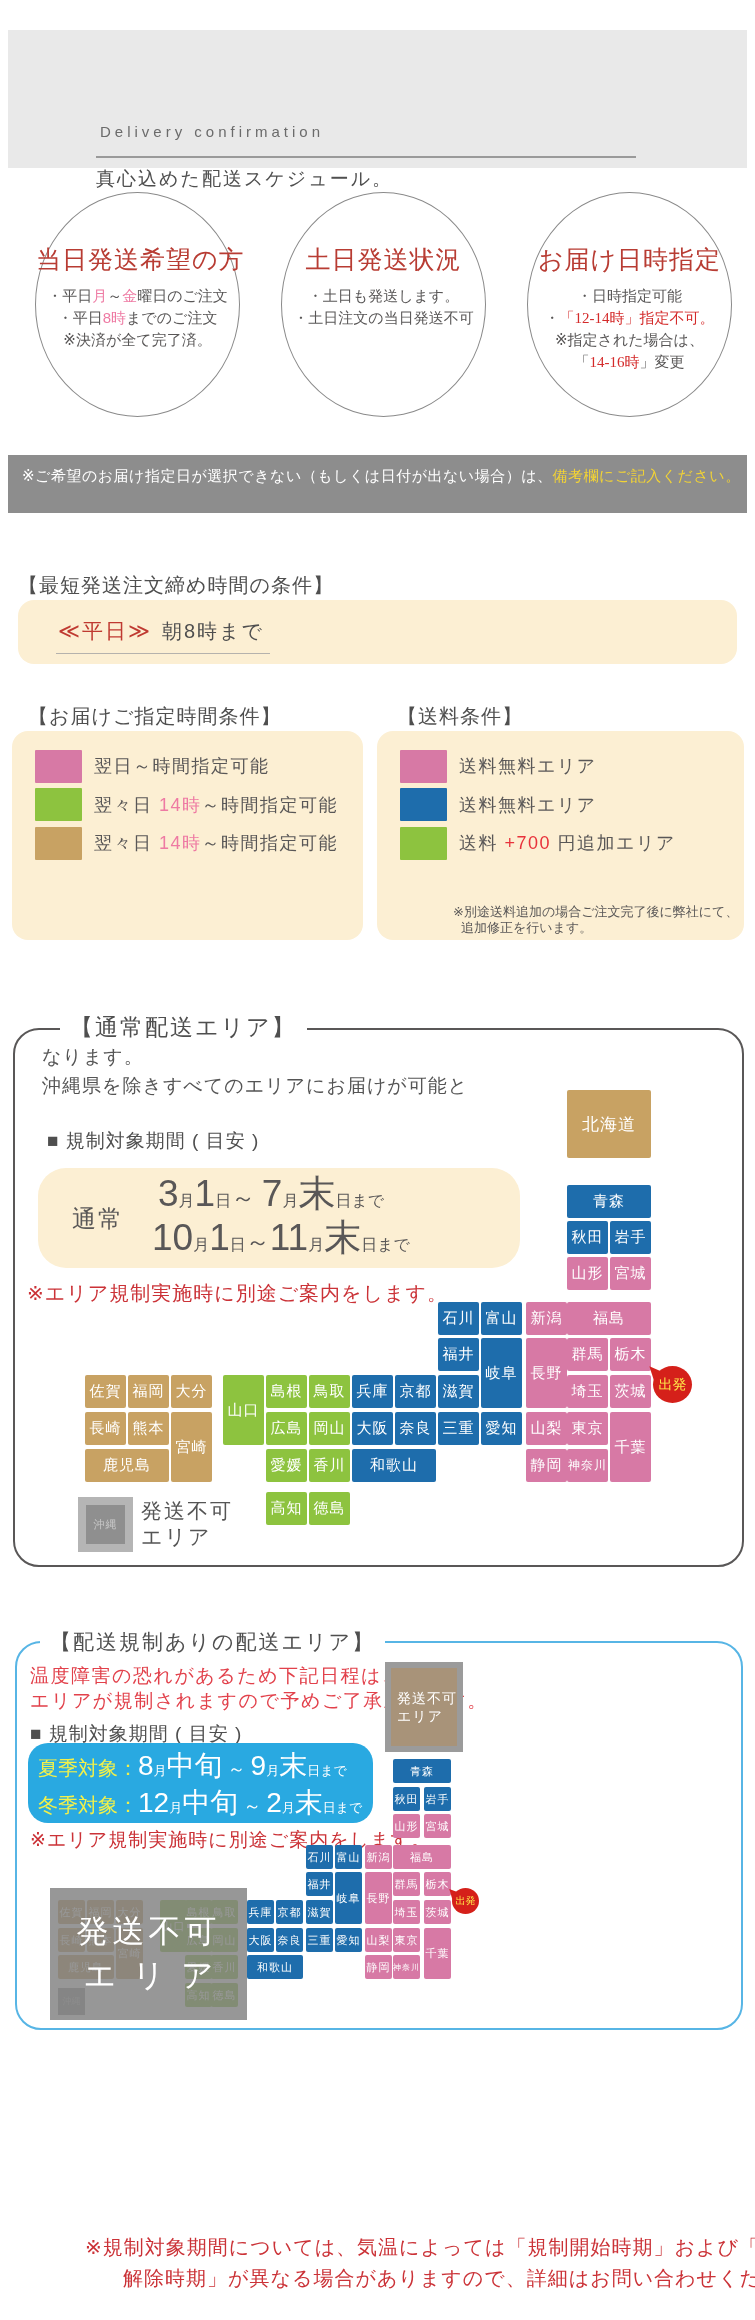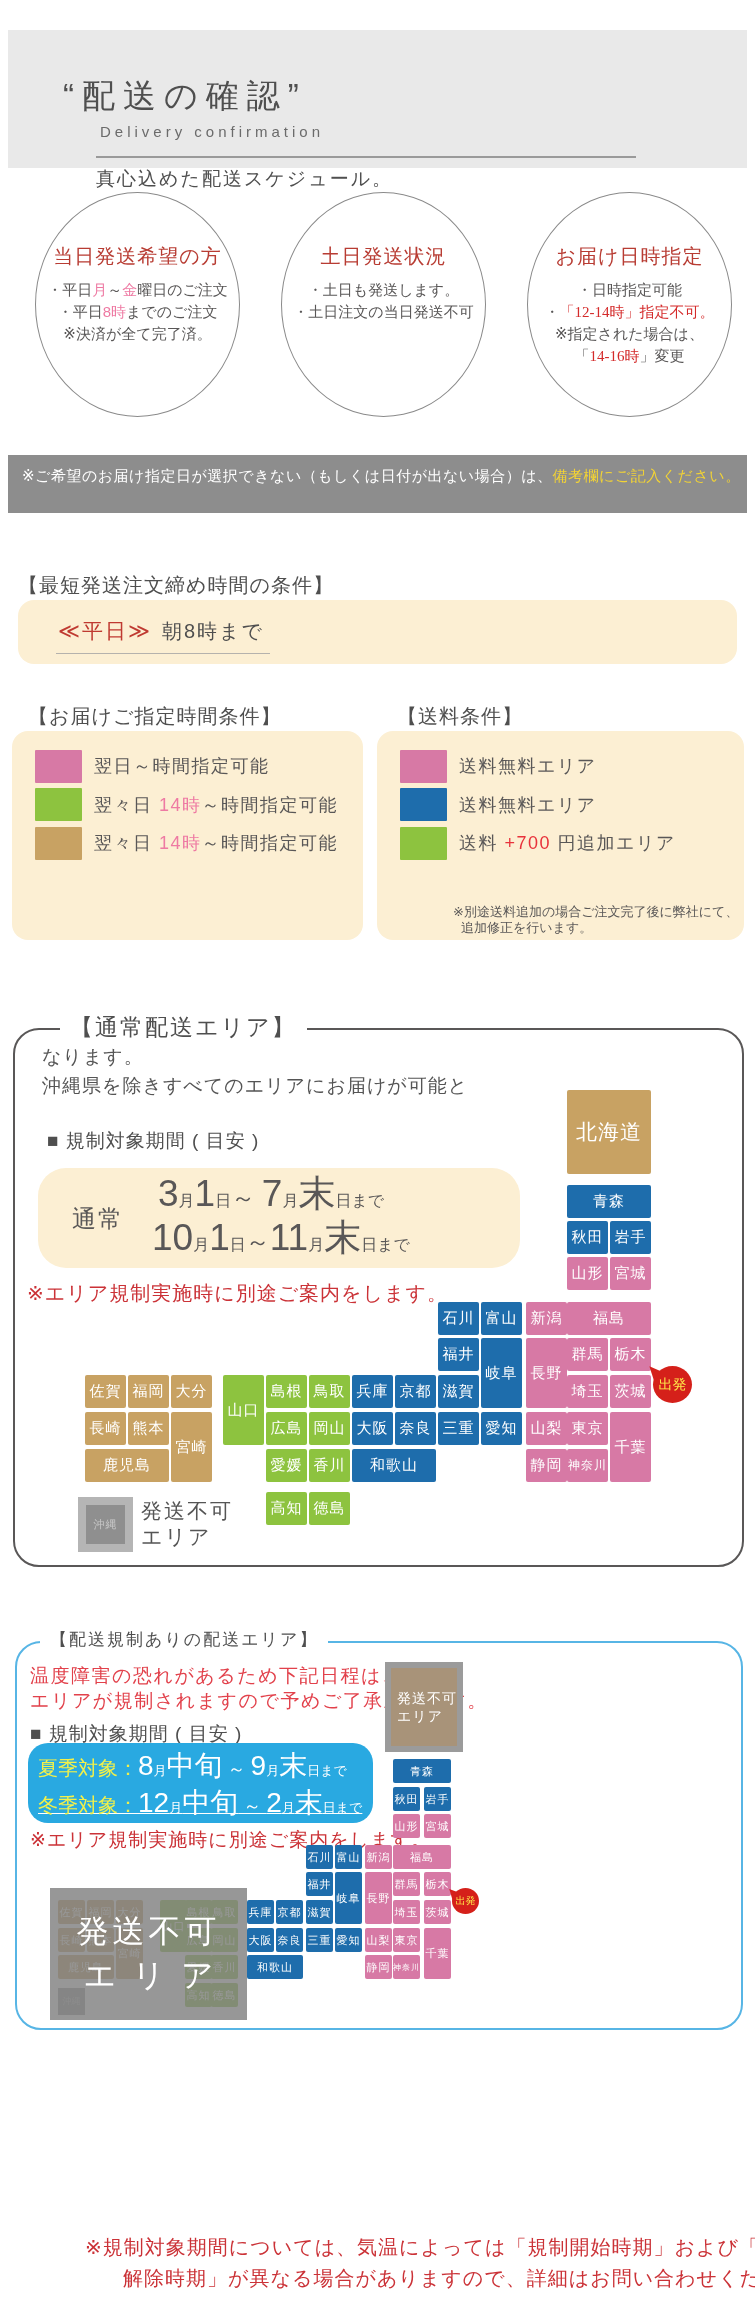--- a/index.html
+++ b/index.html
@@ -10,21 +10,21 @@
 
   
   .hero{left:8px;top:30px;width:739px;height:138px;background:#e9e9e9;}
   .hero-title{left:55px;top:44px;font-size:33px;color:#4f4f4f;letter-spacing:8px;}
   .hero-sub{left:92px;top:93px;font-size:15px;color:#6b6b6b;letter-spacing:4px;}
   .hero-line{left:88px;top:126px;width:540px;height:2px;background:#9a9a9a;}
   .hero-tag{left:88px;top:136px;font-size:19px;color:#4f4f4f;letter-spacing:2px;}
 
   
   .circle{top:192px;width:205px;height:225px;border:1px solid #8a8a8a;border-radius:50%;background:#fff;box-sizing:border-box;}
-  .ctitle{margin-top:50px;text-align:center;font-size:20px;color:#b83c33;letter-spacing:1px;white-space:nowrap;}
+  .ctitle{margin-top:50px;text-align:center;font-size:25px;color:#b83c33;letter-spacing:1px;white-space:nowrap;}
   .clines{margin-top:9px;text-align:center;font-size:15px;line-height:22px;color:#595757;}
   .c-pink{color:#ee7aa3;}
   .c-red{color:#d42a2a;font-family:Liberation Serif, serif;}
   .c-red2{color:#e8323b;}
   .c-yellow{color:#f3f149;}
 
   
   .notice{left:8px;top:455px;width:739px;height:58px;background:#8d8d8d;color:#fff;
           font-size:15px;line-height:25px;padding:8px 0 0 14px;box-sizing:border-box;letter-spacing:0.5px;}
   .notice .y{color:#f2d335;}
@@ -75,27 +75,27 @@
   #dep4{left:452px;top:1888px;width:27px;height:26px;font-size:10px;}
   #dep4::before{border-right-width:9px;border-bottom-width:8px;left:-5px;}
 
   #oki3{left:78px;top:1497px;width:55px;height:55px;background:#b5b5b5;}
   #oki3-in{left:86px;top:1505px;width:39px;height:39px;background:#8f8f8f;color:#c9c9c9;
            font-size:11px;display:flex;align-items:center;justify-content:center;letter-spacing:1px;}
   #oki-label3{left:141px;top:1498px;font-size:21px;color:#555;line-height:26px;letter-spacing:2px;}
 
   
   #box4{left:15px;top:1641px;width:728px;height:389px;border:2px solid #57b5e5;border-radius:26px;box-sizing:border-box;}
-  #title4{left:40px;top:1628px;background:#fff;padding:0 10px;font-size:17px;color:#4f4f4f;letter-spacing:2px;}
+  #title4{left:40px;top:1628px;background:#fff;padding:0 10px;font-size:21px;color:#4f4f4f;letter-spacing:2px;}
   #intro4{left:30px;top:1663px;font-size:19px;color:#e2414b;line-height:25px;letter-spacing:1.5px;}
   #period4{left:30px;top:1721px;font-size:19px;color:#4f4f4f;letter-spacing:1px;}
   #datebox2{left:28px;top:1743px;width:345px;height:80px;background:#29a9e1;border-radius:20px;}
   .db2line{position:absolute;color:#fff;white-space:nowrap;line-height:36px;}
   #d2-l1{left:38px;top:1748px;}
-  #d2-l2{left:38px;top:1785px;text-decoration:underline;}
+  #d2-l2{left:38px;top:1785px;}
   .db2 .s-l{font-size:20px;letter-spacing:0px;}
   .db2 .s-b{font-size:28px;}
   .db2 .s-m{font-size:18px;}
   .db2 .s-s{font-size:13px;}
   #note4{left:30px;top:1827px;font-size:19px;color:#cb3237;letter-spacing:1px;}
 
   #hok4{left:385px;top:1662px;width:78px;height:90px;background:#a89379;border:6px solid #9b9b9b;
         box-sizing:border-box;color:#fff;font-size:14px;line-height:18px;
         display:flex;flex-direction:column;align-items:flex-start;justify-content:center;
         padding-left:6px;letter-spacing:1px;}
@@ -106,21 +106,20 @@
   #overlay4 .o1{font-size:32px;letter-spacing:4px;}
   #overlay4 .o2{font-size:32px;letter-spacing:16px;padding-left:16px;}
 
   #bottom-note{left:85px;top:2232px;font-size:20px;color:#cb3237;line-height:31px;letter-spacing:1px;}
   #bottom-note .l2{padding-left:38px;}
 </style>
 </head>
 <body>
 
 <div class="abs hero">
-  <div class="abs hero-title nw">“配送の確認”</div>
   <div class="abs hero-sub nw">Delivery confirmation</div>
   <div class="abs hero-line"></div>
   <div class="abs hero-tag nw">真心込めた配送スケジュール。</div>
 </div>
 
 <div class="abs circle" style="left:35px">
   <div class="ctitle">当日発送希望の方</div>
   <div class="clines">
       <div class="nw"><span class="">・平日</span><span class="c-pink">月</span><span class="">～</span><span class="c-pink">金</span><span class="">曜日のご注文</span></div>
       <div class="nw"><span class="">・平日</span><span class="c-pink">8時</span><span class="">までのご注文</span></div>
@@ -201,21 +200,21 @@
   <div class="nw">沖縄県を除きすべてのエリアにお届けが可能と</div>
 </div>
 <div class="abs nw" id="period3">■ 規制対象期間 ( 目安 )</div>
 <div class="abs beige" id="datebox1"></div>
 <div class="abs nw" id="d1-tag">通常</div>
 <div class="abs dateline db1" id="d1-l1"><span class=" s-b">3</span><span class=" s-s">月</span><span class=" s-b">1</span><span class=" s-s">日</span><span class=" s-m">～ </span><span class=" s-b">7</span><span class=" s-s">月</span><span class=" s-b">末</span><span class=" s-s">日まで</span></div>
 <div class="abs dateline db1" id="d1-l2"><span class=" s-b">10</span><span class=" s-s">月</span><span class=" s-b">1</span><span class=" s-s">日</span><span class=" s-m">～</span><span class=" s-b">11</span><span class=" s-s">月</span><span class=" s-b">末</span><span class=" s-s">日まで</span></div>
 <div class="abs nw" id="note3">※エリア規制実施時に別途ご案内をします。</div>
 
 <div class="abs maplayer" style="left:0;top:0">
-    <div class="tile" style="left: 567px; top: 1090px; width: 84px; height: 84px; background: rgb(200, 162, 99); font-size: 21px;">北海道</div>
+    <div class="tile" style="left: 567px; top: 1090px; width: 84px; height: 68px; background: rgb(200, 162, 99); font-size: 17px;">北海道</div>
     <div class="tile" style="left: 567px; top: 1185px; width: 84px; height: 33px; background: rgb(30, 109, 172); font-size: 15px;">青森</div>
     <div class="tile" style="left: 567px; top: 1221px; width: 41px; height: 33px; background: rgb(30, 109, 172); font-size: 15px;">秋田</div>
     <div class="tile" style="left: 610px; top: 1221px; width: 41px; height: 33px; background: rgb(30, 109, 172); font-size: 15px;">岩手</div>
     <div class="tile" style="left: 567px; top: 1257px; width: 41px; height: 33px; background: rgb(215, 121, 165); font-size: 15px;">山形</div>
     <div class="tile" style="left: 610px; top: 1257px; width: 41px; height: 33px; background: rgb(215, 121, 165); font-size: 15px;">宮城</div>
     <div class="tile" style="left: 438px; top: 1302px; width: 41px; height: 33px; background: rgb(30, 109, 172); font-size: 15px;">石川</div>
     <div class="tile" style="left: 481px; top: 1302px; width: 41px; height: 33px; background: rgb(30, 109, 172); font-size: 15px;">富山</div>
     <div class="tile" style="left: 526px; top: 1302px; width: 41px; height: 33px; background: rgb(215, 121, 165); font-size: 15px;">新潟</div>
     <div class="tile" style="left: 567px; top: 1302px; width: 84px; height: 33px; background: rgb(215, 121, 165); font-size: 15px;">福島</div>
     <div class="tile" style="left: 438px; top: 1338px; width: 41px; height: 33px; background: rgb(30, 109, 172); font-size: 15px;">福井</div>

